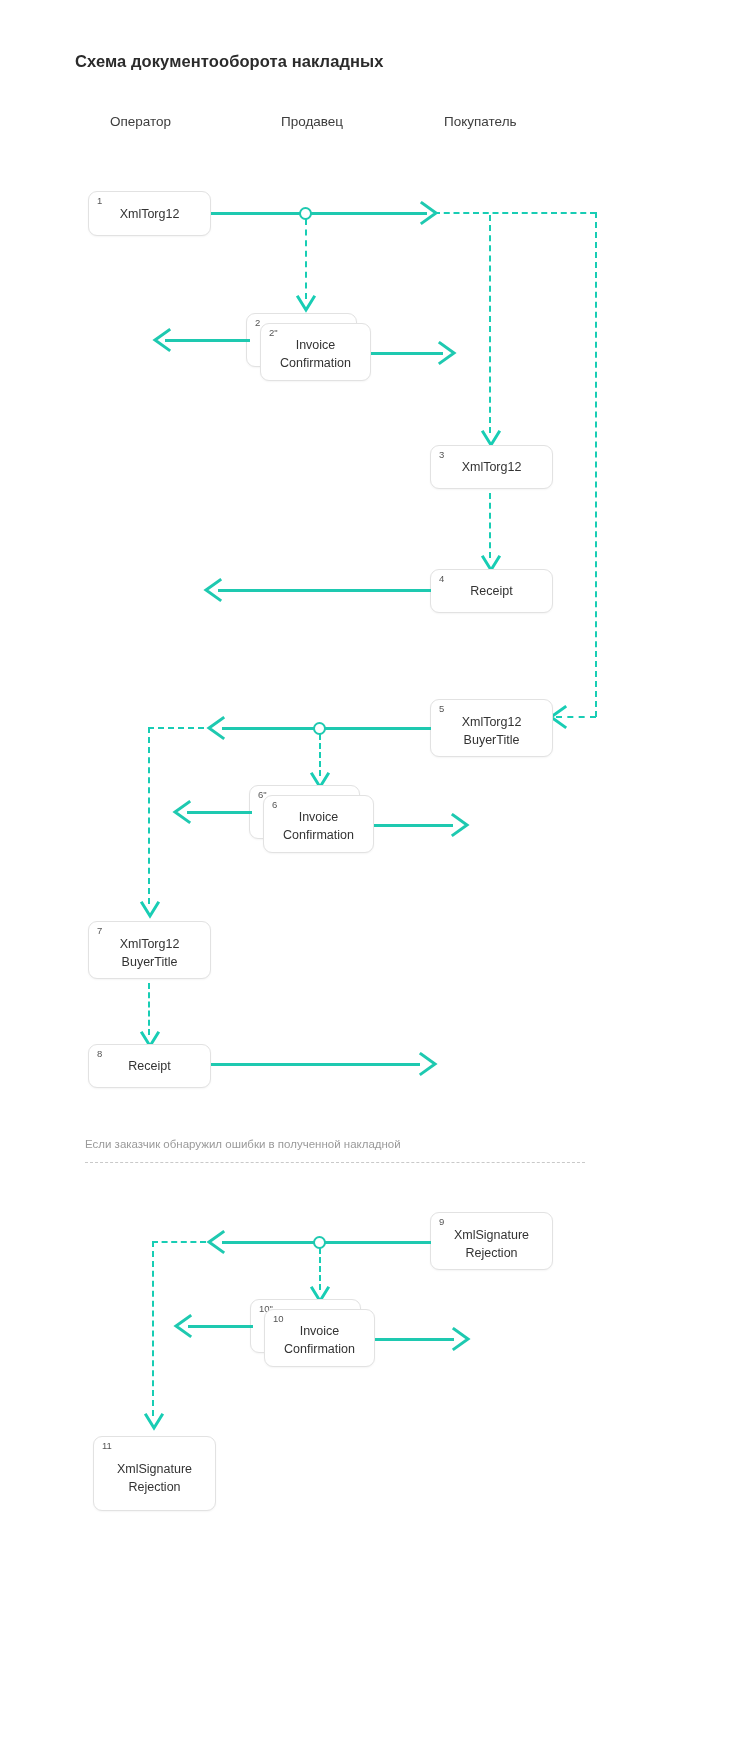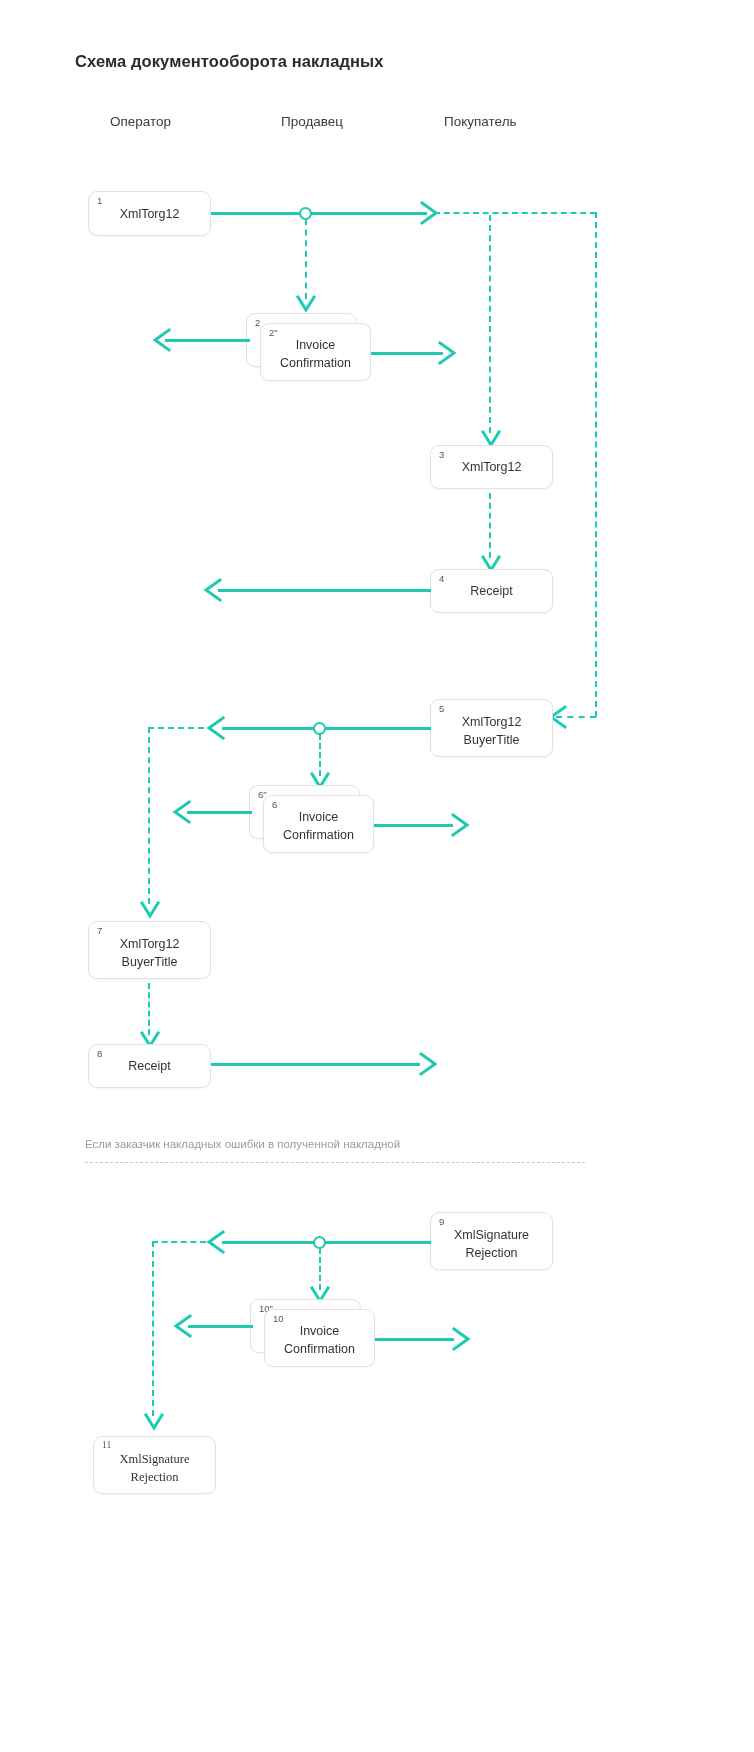--- a/index.html
+++ b/index.html
@@ -234,21 +234,21 @@
     <span class="label">Receipt</span>
   </div>
 
   <div class="edge h-line" style="left:211px;top:1063px;width:209px;"></div>
   <div class="chev" style="left:418px;top:1051px;">
     <svg width="20" height="26" viewBox="0 0 20 26">
         <polyline points="3,3 17,13 3,23" fill="none" stroke="#1ec9b0" stroke-width="3" stroke-linecap="square"></polyline>
       </svg>
   </div>
 
-  <div class="section-note">Если заказчик накладных ошибки в полученной накладной</div>
+  <div class="section-note">Если заказчик обнаружил ошибки в полученной накладной</div>
   <div class="section-rule"></div>
 
   <div class="node two-line" style="left:430px;top:1212px;width:123px;height:58px;">
     <span class="num">9</span>
     <span class="label" style="top:56%;">XmlSignature
 Rejection</span>
   </div>
 
   <div class="edge h-line" style="left:222px;top:1241px;width:209px;"></div>
   <div class="junction" style="left:313px;top:1236px;"></div>
@@ -289,19 +289,19 @@
       </svg>
   </div>
 
   <div class="edge h-line" style="left:375px;top:1338px;width:79px;"></div>
   <div class="chev" style="left:451px;top:1326px;">
     <svg width="20" height="26" viewBox="0 0 20 26">
         <polyline points="3,3 17,13 3,23" fill="none" stroke="#1ec9b0" stroke-width="3" stroke-linecap="square"></polyline>
       </svg>
   </div>
 
-  <div class="node two-line" style="left:93px;top:1436px;width:123px;height:58px;font-family:Liberation Serif, serif;">
+  <div class="node two-line" style="left:93px;top:1436px;width:123px;height:75px;">
     <span class="num">11</span>
     <span class="label" style="top:56%;">XmlSignature
 Rejection</span>
   </div>
 
 </div>
 
 </body></html>

